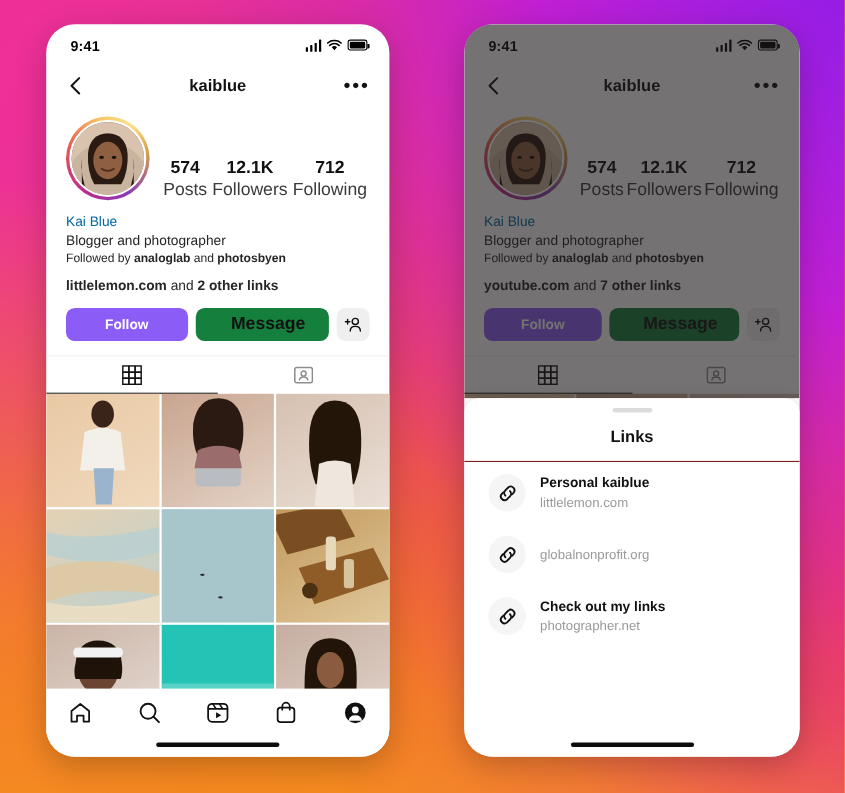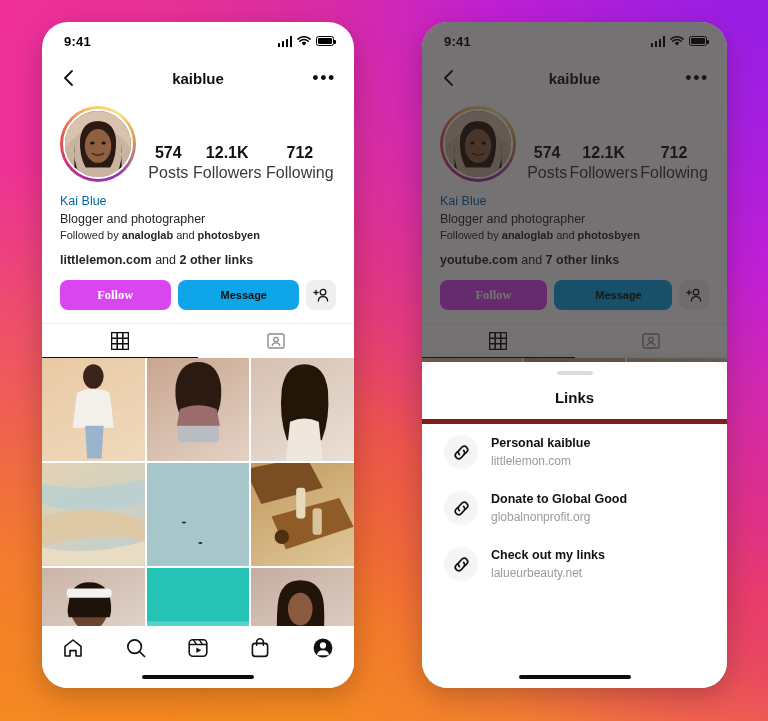--- a/index.html
+++ b/index.html
@@ -87,27 +87,27 @@
   .bio-name{ font-size:12.5px; font-weight:normal; color:#0369a1; line-height:1.45; }
   .bio-desc{ font-size:12.5px; color:#262626; line-height:1.45; }
   .bio-followed{ font-size:11px; color:#262626; line-height:1.45; }
   .bio-followed b{ font-weight:bold; }
   .bio-links{ font-size:12.5px; color:#262626; line-height:1.45; margin-top:7px; }
   .bio-links b{ font-weight:bold; }
 
   
   .actions{ display:flex; gap:7px; padding:11px 18px 0 18px; align-items:center;}
   .btn-follow{
-    flex:1 1 0; height:30px; border-radius:8px; background:#d946ef; color:#fff;
+    flex:1 1 0; height:30px; border-radius:8px; background:#8b5cf6; color:#fff;
     font-size:12.5px; font-weight:bold; display:flex;align-items:center;justify-content:center;
-    border:none; cursor:pointer;font-family:Liberation Serif, serif;
+    border:none; cursor:pointer;
   }
   .btn-message{
-    flex:1 1 0; height:30px; border-radius:8px; background:#0ea5e9; color:#111;
-    font-size:11px; font-weight:bold; display:flex;align-items:center;justify-content:center;
+    flex:1 1 0; height:30px; border-radius:8px; background:#15803d; color:#111;
+    font-size:16px; font-weight:bold; display:flex;align-items:center;justify-content:center;
     border:none; cursor:pointer;padding-left:11px;
   }
   .btn-adduser{
     width:30px; height:30px; border-radius:8px; background:#efefef;
     display:flex;align-items:center;justify-content:center;border:none;cursor:pointer;flex:none;
   }
 
   
   .tabs{ display:flex; margin-top:13px; border-top:1px solid #efefef; }
   .tab{ flex:1; height:34px; display:flex;align-items:center;justify-content:center;cursor:pointer;}
@@ -140,21 +140,21 @@
   .sheet{
     position:absolute; left:0; right:0; top:340px; bottom:0; background:#fff;
     border-radius:14px 14px 0 0; z-index:10;
     box-shadow:0 -2px 12px rgba(0,0,0,0.10);
   }
   .sheet-handle{
     width:36px;height:4px;border-radius:3px;background:#dcdcdc;margin:9px auto 0 auto;
   }
   .sheet-title{
     text-align:center; font-size:15px; font-weight:bold; color:#111; padding:14px 0 13px 0;
-    border-bottom:5px solid #7f1d1d;
+    border-bottom:1px solid #7f1d1d;
   }
   .link-row{ display:flex; align-items:center; gap:13px; padding:11px 22px; cursor:pointer; }
   .link-ico{
     width:34px;height:34px;border-radius:50%;background:#f5f5f5;flex:none;
     display:flex;align-items:center;justify-content:center;
   }
   .link-title{ font-size:12.5px; font-weight:bold; color:#111; line-height:1.35;}
   .link-url{ font-size:12px; color:#9a9a9a; line-height:1.35; margin-top:1px;}
 </style>
 </head>
@@ -488,32 +488,31 @@
           </div>
         </div>
         <div class="link-row">
           <div class="link-ico">
             <svg width="19" height="19" viewBox="0 0 19 19">
               <path d="M7.4 11.6 a3.4 3.4 0 0 1 0 -4.8 l2.6 -2.6 a3.4 3.4 0 0 1 4.8 4.8 l-1.4 1.4" stroke="#111" stroke-width="1.7" fill="none" stroke-linecap="round"></path>
               <path d="M11.6 7.4 a3.4 3.4 0 0 1 0 4.8 l-2.6 2.6 a3.4 3.4 0 0 1 -4.8 -4.8 l1.4 -1.4" stroke="#111" stroke-width="1.7" fill="none" stroke-linecap="round"></path>
             </svg>
           </div>
           <div>
-            <div class="link-title">Donate to Global Good</div>
             <div class="link-url">globalnonprofit.org</div>
           </div>
         </div>
         <div class="link-row">
           <div class="link-ico">
             <svg width="19" height="19" viewBox="0 0 19 19">
               <path d="M7.4 11.6 a3.4 3.4 0 0 1 0 -4.8 l2.6 -2.6 a3.4 3.4 0 0 1 4.8 4.8 l-1.4 1.4" stroke="#111" stroke-width="1.7" fill="none" stroke-linecap="round"></path>
               <path d="M11.6 7.4 a3.4 3.4 0 0 1 0 4.8 l-2.6 2.6 a3.4 3.4 0 0 1 -4.8 -4.8 l1.4 -1.4" stroke="#111" stroke-width="1.7" fill="none" stroke-linecap="round"></path>
             </svg>
           </div>
           <div>
             <div class="link-title">Check out my links</div>
-            <div class="link-url">lalueurbeauty.net</div>
+            <div class="link-url">photographer.net</div>
           </div>
         </div>
       </div>
     <div class="home-ind"></div>
   </div>
 </div>
 
 </body></html>

